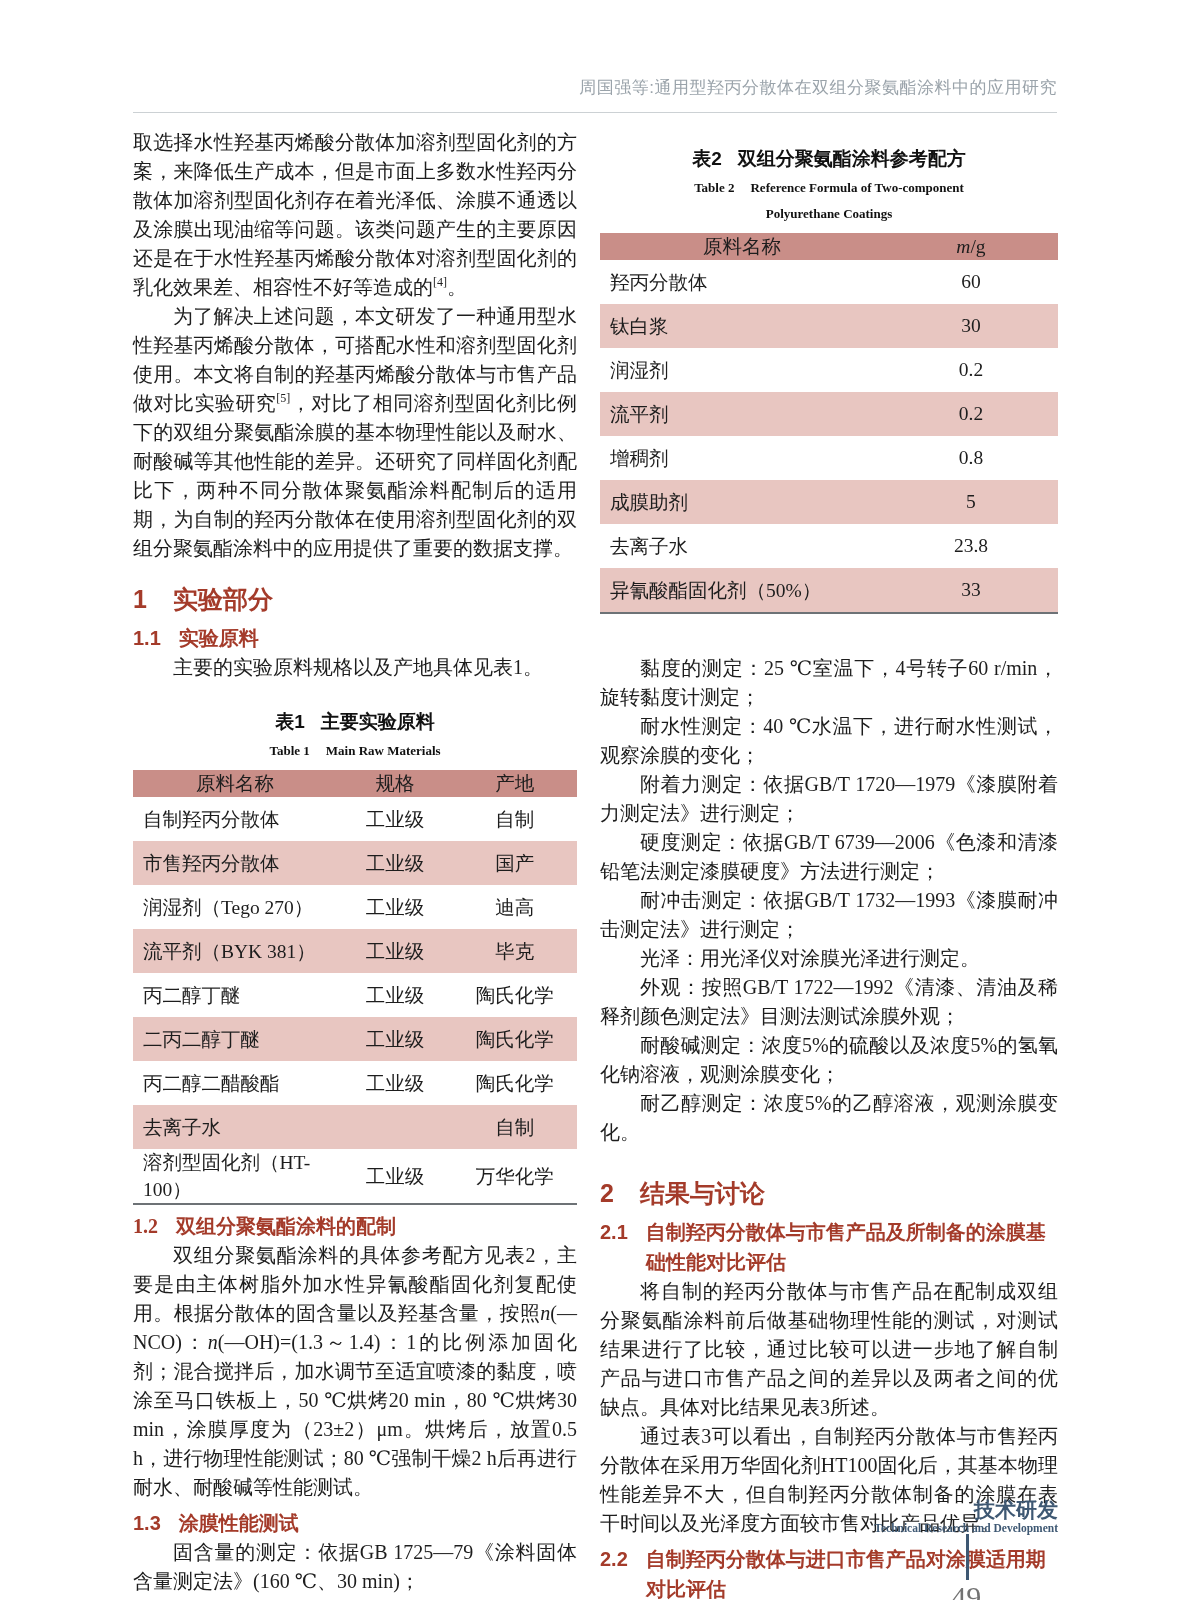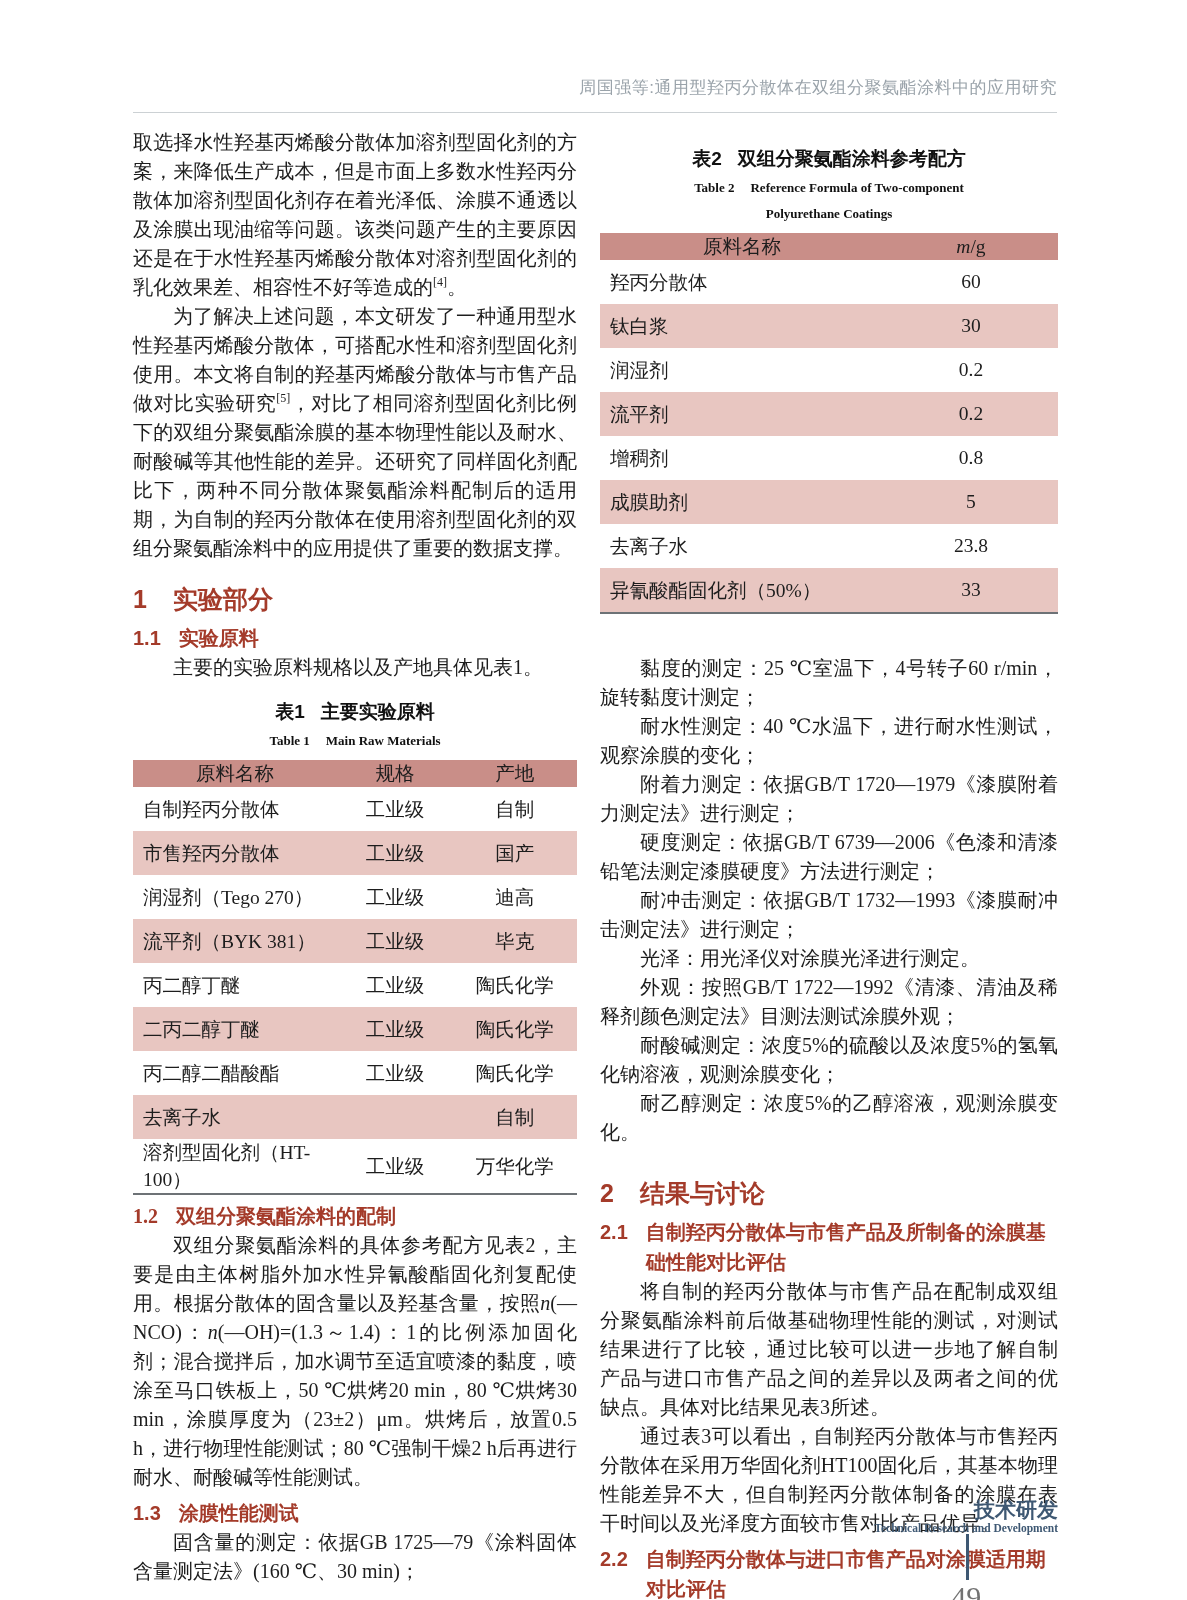--- a/index.html
+++ b/index.html
@@ -36,21 +36,21 @@
   .cap-label{margin-right:16px;}
 
   
   table.data-table{width:100%;border-collapse:collapse;table-layout:fixed;
         border-bottom:2px solid #6d7276;margin-top:4px;}
   table.data-table th{background:#c98e88;font-weight:normal;font-size:19.5px;height:18px;
         text-align:center;padding:0;}
   table.data-table td{font-size:19.5px;height:44px;padding:0;text-align:center;}
   table.data-table tr.alt{background:#e8c6c1;}
   table.data-table td:first-child{text-align:left;padding-left:10px;}
-  .t1-block{margin-top:16px;}
+  .t1-block{margin-top:26px;}
   .gap-after-t1{margin-top:62px;font-family:Liberation Serif, serif;}
   .t2-paras{margin-top:40px;}
 
   .footer{position:absolute;top:1497px;right:129px;display:flex;align-items:center;flex-direction:column;}
   .f-left{text-align:right;color:#3e5873;}
   .f-cn{font-family:"Liberation Sans","DejaVu Sans",sans-serif;font-weight:bold;
         font-size:21px;line-height:25px;}
   .f-en{font-family:"Liberation Serif","DejaVu Serif",serif;font-weight:bold;font-size:11.5px;}
   .f-bar{width:3px;height:46px;background:#3e5873;margin:0 10px 0 12px;}
   .f-num{font-size:30px;color:#737373;font-family:"Liberation Serif","DejaVu Serif",serif;}

